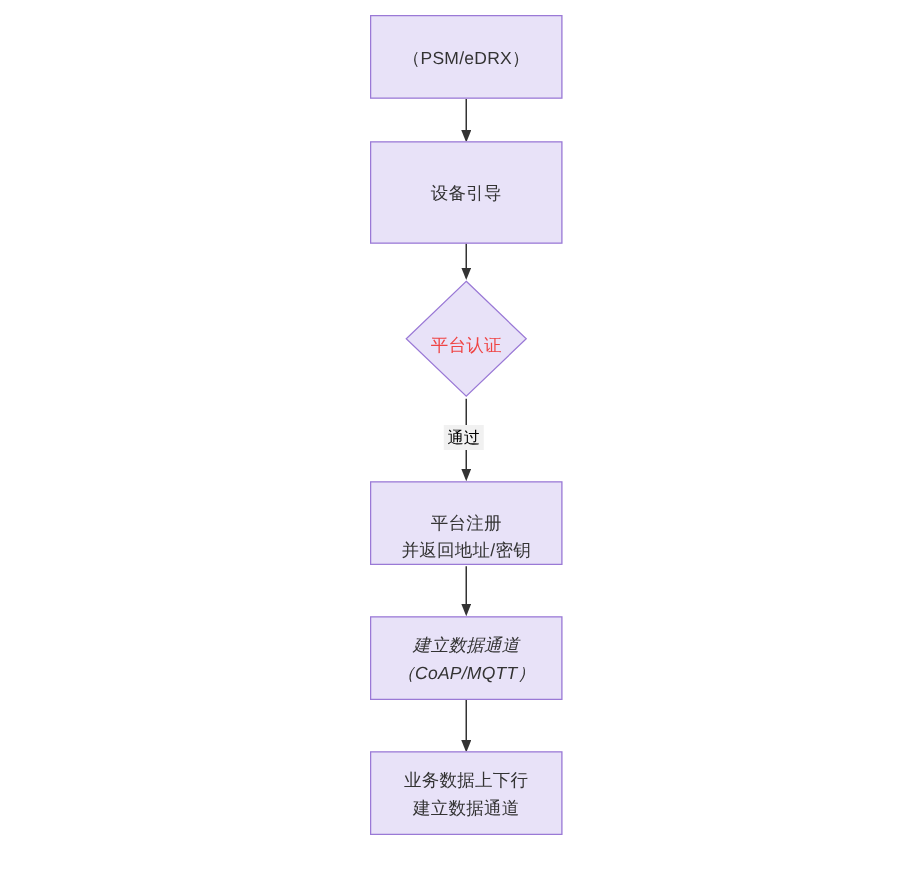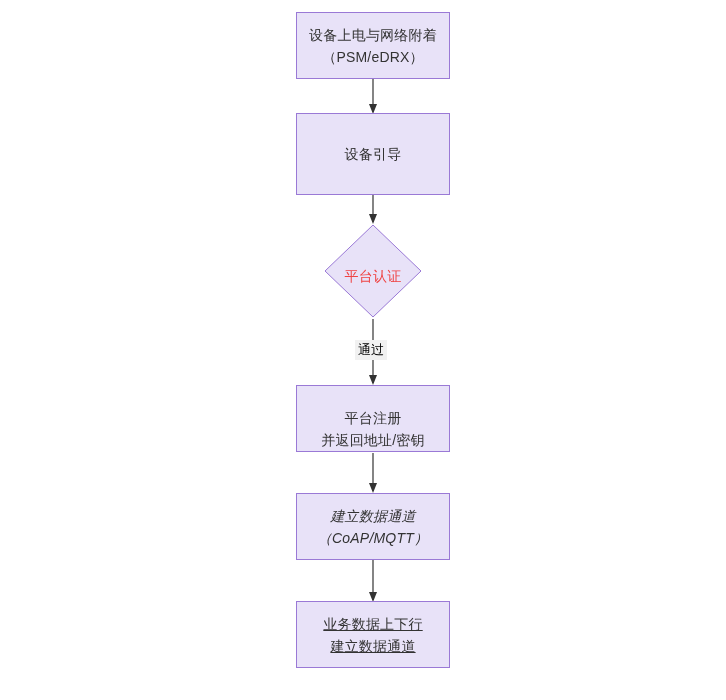--- a/index.html
+++ b/index.html
@@ -87,21 +87,20 @@
       </marker>
     </defs>
     <line x1="373" y1="79" x2="373" y2="112" stroke="#333333" stroke-width="1.2" marker-end="url(#arrowhead)"></line>
     <line x1="373" y1="181" x2="373" y2="222" stroke="#333333" stroke-width="1.2" marker-end="url(#arrowhead)"></line>
     <line x1="373" y1="319" x2="373" y2="383" stroke="#333333" stroke-width="1.2" marker-end="url(#arrowhead)"></line>
     <line x1="373" y1="453" x2="373" y2="491" stroke="#333333" stroke-width="1.2" marker-end="url(#arrowhead)"></line>
     <line x1="373" y1="560" x2="373" y2="600" stroke="#333333" stroke-width="1.2" marker-end="url(#arrowhead)"></line>
   </svg>
 
   <div class="node node-process" style="left:296px; top:12px; height:67px;">
-    <span class="line">设备上电与网络附着</span>
     <span class="line">（PSM/eDRX）</span>
   </div>
 
   <div class="node node-process" style="left:296px; top:113px; height:82px;">
     <span class="line">设备引导</span>
   </div>
 
   <div class="node node-decision" style="left:324px; top:224px;">
     <svg class="diamond-shape" viewBox="0 0 98 94" preserveAspectRatio="none">
       <polygon points="49,1 97,47 49,93 1,47" fill="#e8e2f8" stroke="#9a79d6" stroke-width="1"></polygon>
@@ -114,18 +113,18 @@
   <div class="node node-process" style="left:296px; top:385px; height:67px;justify-content:flex-end;">
     <span class="line">平台注册</span>
     <span class="line">并返回地址/密钥</span>
   </div>
 
   <div class="node node-process" style="left:296px; top:493px; height:67px;font-style:italic;">
     <span class="line">建立数据通道</span>
     <span class="line">（CoAP/MQTT）</span>
   </div>
 
-  <div class="node node-process" style="left:296px; top:601px; height:67px;text-decoration:underline;">
+  <div class="node node-process" style="left:296px; top:601px; height:67px;">
     <span class="line">业务数据上下行</span>
     <span class="line">建立数据通道</span>
   </div>
 
 </div>
 
 </body></html>

